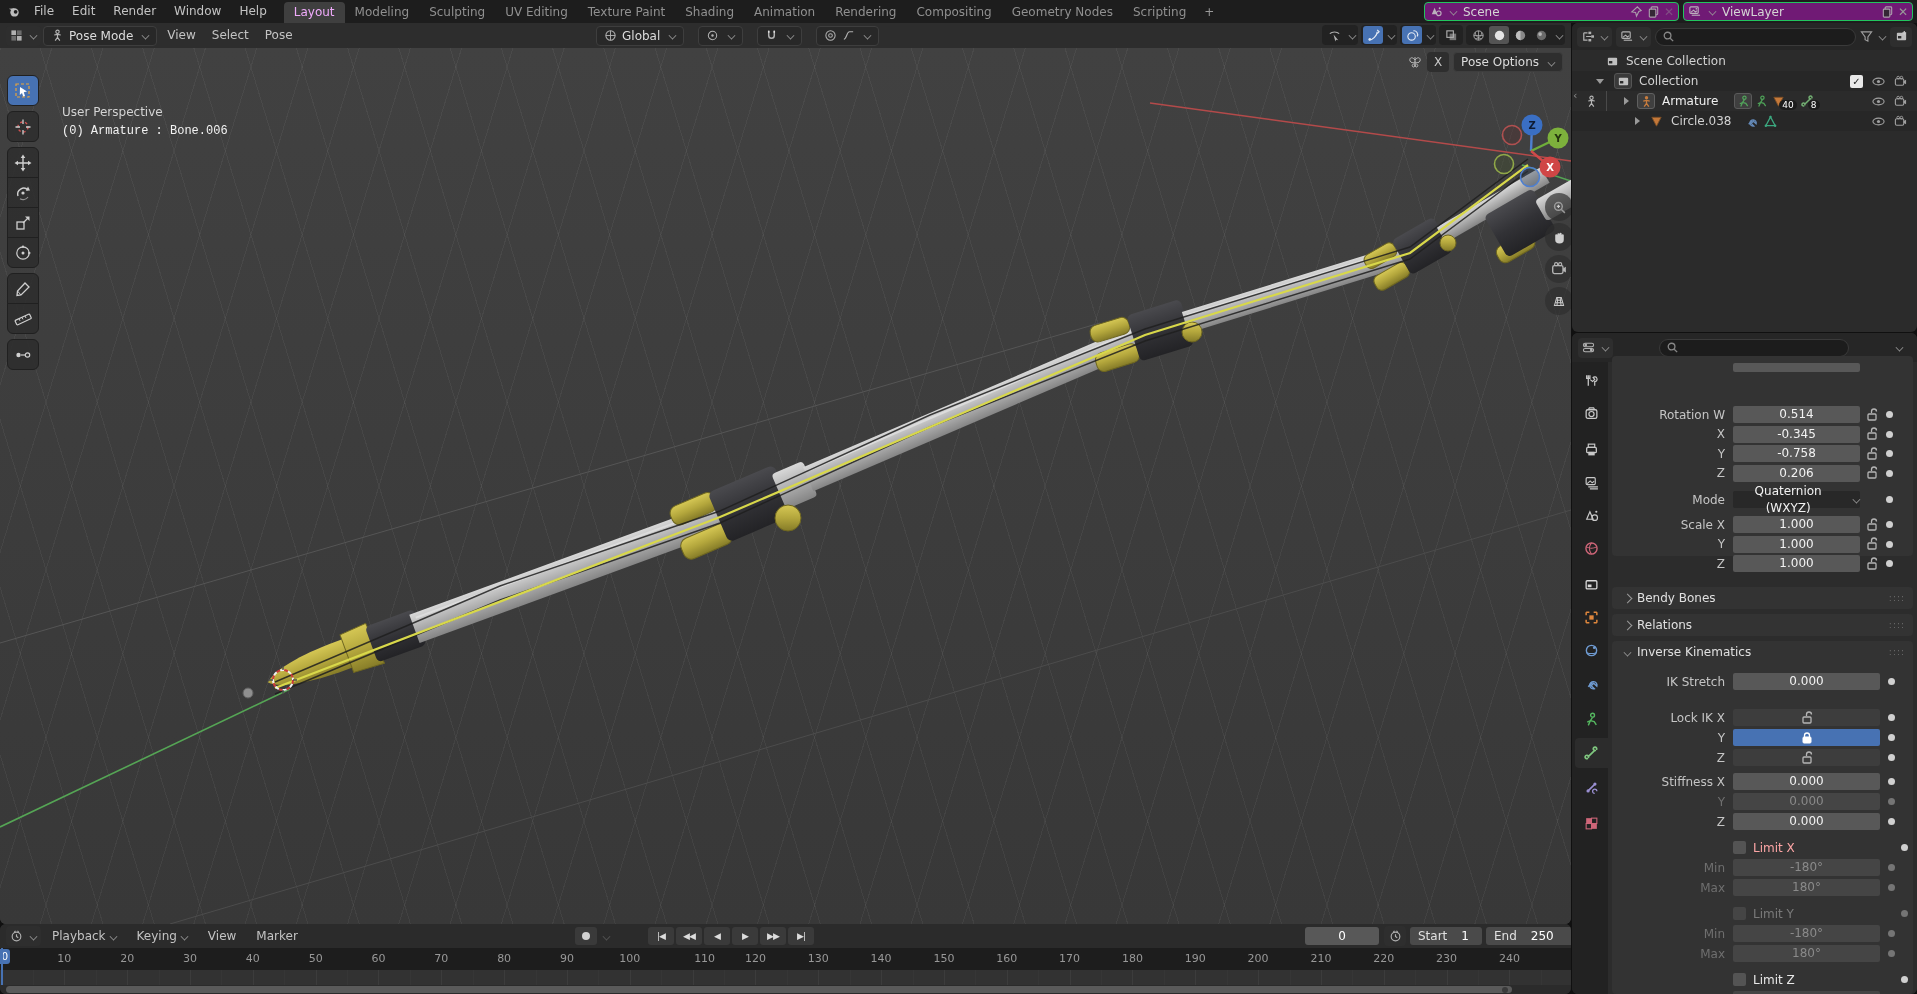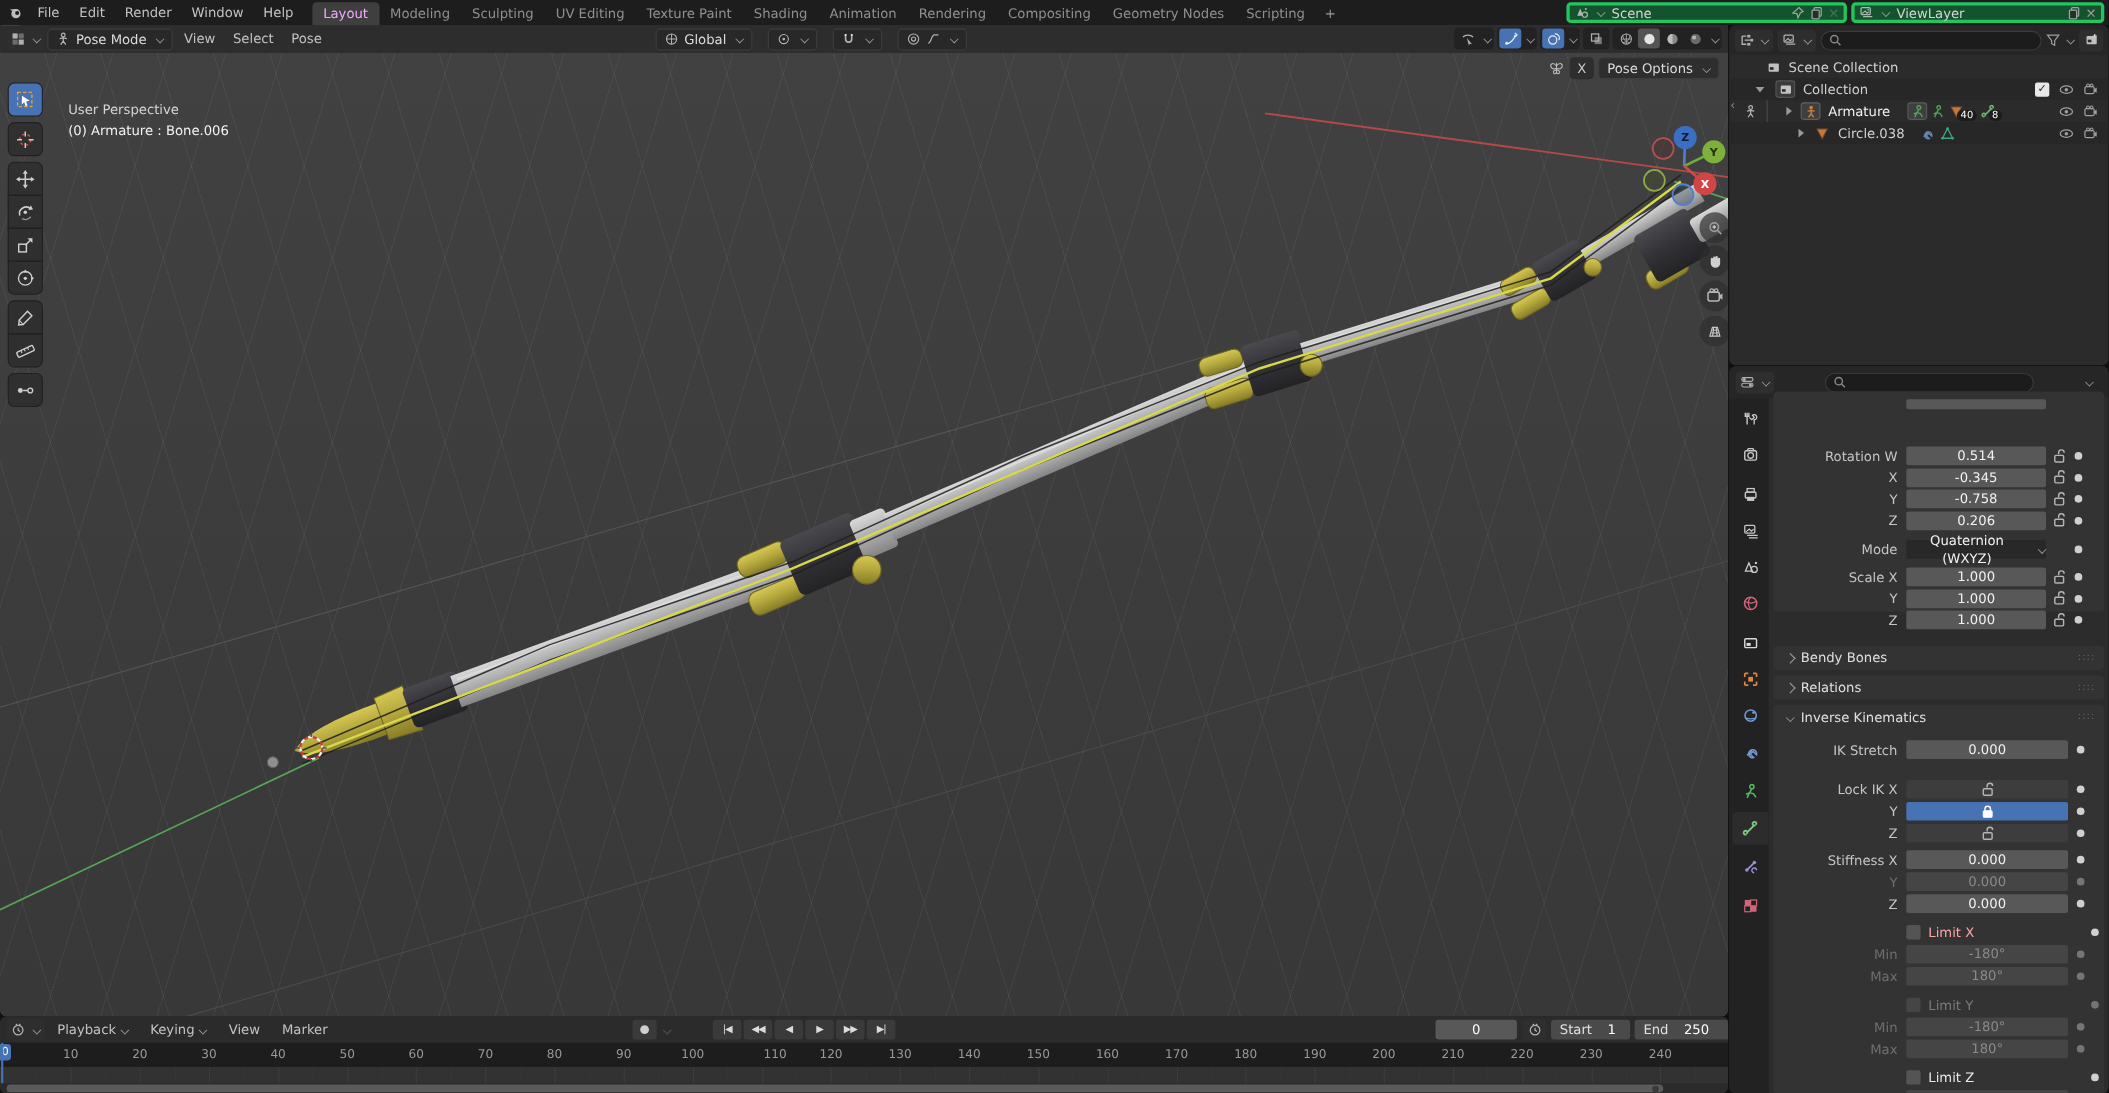--- a/index.html
+++ b/index.html
@@ -9,42 +9,42 @@
   #stage { position:relative; width:1917px; height:994px; background:#101010; }
 
   
   #topbar { left:0; top:0; width:1917px; height:23px; background:#1d1d1d; display:flex; align-items:center; }
   .menu-item { padding:0 9px; color:#c3c3c3; line-height:23px; cursor:default; }
   .ws-tabs { display:flex; margin-left:8px; height:23px; align-items:flex-end; }
   .ws-tab { padding:3px 10px 4px; color:#909090; border-radius:4px 4px 0 0; }
   .ws-tab.active { background:#3f3f3f; color:#f0abfc; }
   .ws-add { color:#9a9a9a; padding:0 8px; }
   .topbar-right { margin-left:auto; display:flex; gap:4px; padding-right:4px; }
-  .id-pill { display:flex; align-items:center; background:#14532d; border:3px solid #22c55e; border-radius:4px; height:19px; padding:0 4px; gap:4px; }
+  .id-pill { display:flex; align-items:center; background:#701a75; border:1px solid #22c55e; border-radius:4px; height:19px; padding:0 4px; gap:4px; }
   .id-pill .txt { color:#d5d5d5; padding:0 26px 0 2px; }
   .mini-ic { width:13px; height:13px; display:inline-block; opacity:.85; }
   .dim { opacity:.4; }
 
   
   .chev { display:inline-block; width:7px; height:7px; border-right:1.5px solid #9a9a9a; border-bottom:1.5px solid #9a9a9a; transform:rotate(45deg) scale(.8); margin-left:4px; }
   .pill { display:inline-flex; align-items:center; background:#282828; border:1px solid #3e3e3e; border-radius:4px; height:20px; padding:0 7px; color:#dcdcdc; gap:5px; }
   .flatbtn { display:inline-flex; align-items:center; justify-content:center; background:#2e2e2e; border-radius:4px; height:20px; min-width:22px; color:#c9c9c9; }
   .blue { background:#4772b3 !important; color:#fff !important; }
 
   
   #viewport { left:0; top:23px; width:1571px; height:901px; background:#3b3b3b; border-radius:0 0 6px 6px; overflow:hidden; }
   #vp-header { position:absolute; left:0; top:0; width:100%; height:25px; background:#2d2d2d; display:flex; align-items:center; gap:2px; padding:0 6px; z-index:30; }
   #vp-header .menu-item { line-height:25px; padding:0 8px; }
   #vp-canvas { position:absolute; left:0; top:25px; width:1571px; height:876px;
      background:
        repeating-linear-gradient(73deg, rgba(190,190,190,0.07) 0 1px, transparent 1px 49px),
        repeating-linear-gradient(107deg, rgba(190,190,190,0.07) 0 1px, transparent 1px 49px),
        linear-gradient(#414141,#383838); }
-  #overlay-text { left:62px; top:43px; color:#d4d4d4; line-height:19px; z-index:20; }
-  #overlay-text .l2 { color:#f2f2f2; }
+  #overlay-text { left:62px; top:55px; color:#d4d4d4; line-height:19px; z-index:20; }
+  #overlay-text .l2 { color:#f2f2f2;font-family:Liberation Mono, monospace; }
 
   
   #toolcol { left:7px; top:52px; width:32px; z-index:25; display:flex; flex-direction:column; }
   .tool { width:32px; height:31px; background:#2e2e2ee0; border:1px solid #202020; display:flex; align-items:center; justify-content:center; margin-bottom:-1px; }
   .tool:first-child { border-radius:6px 6px 0 0; }
   .tool.grp-end { border-radius:0 0 6px 6px; margin-bottom:5px; }
   .tool.grp-start { border-radius:6px 6px 0 0; }
   .tool.single { border-radius:6px; margin-bottom:5px; }
   .tool.active { background:#4772b3; }
   

